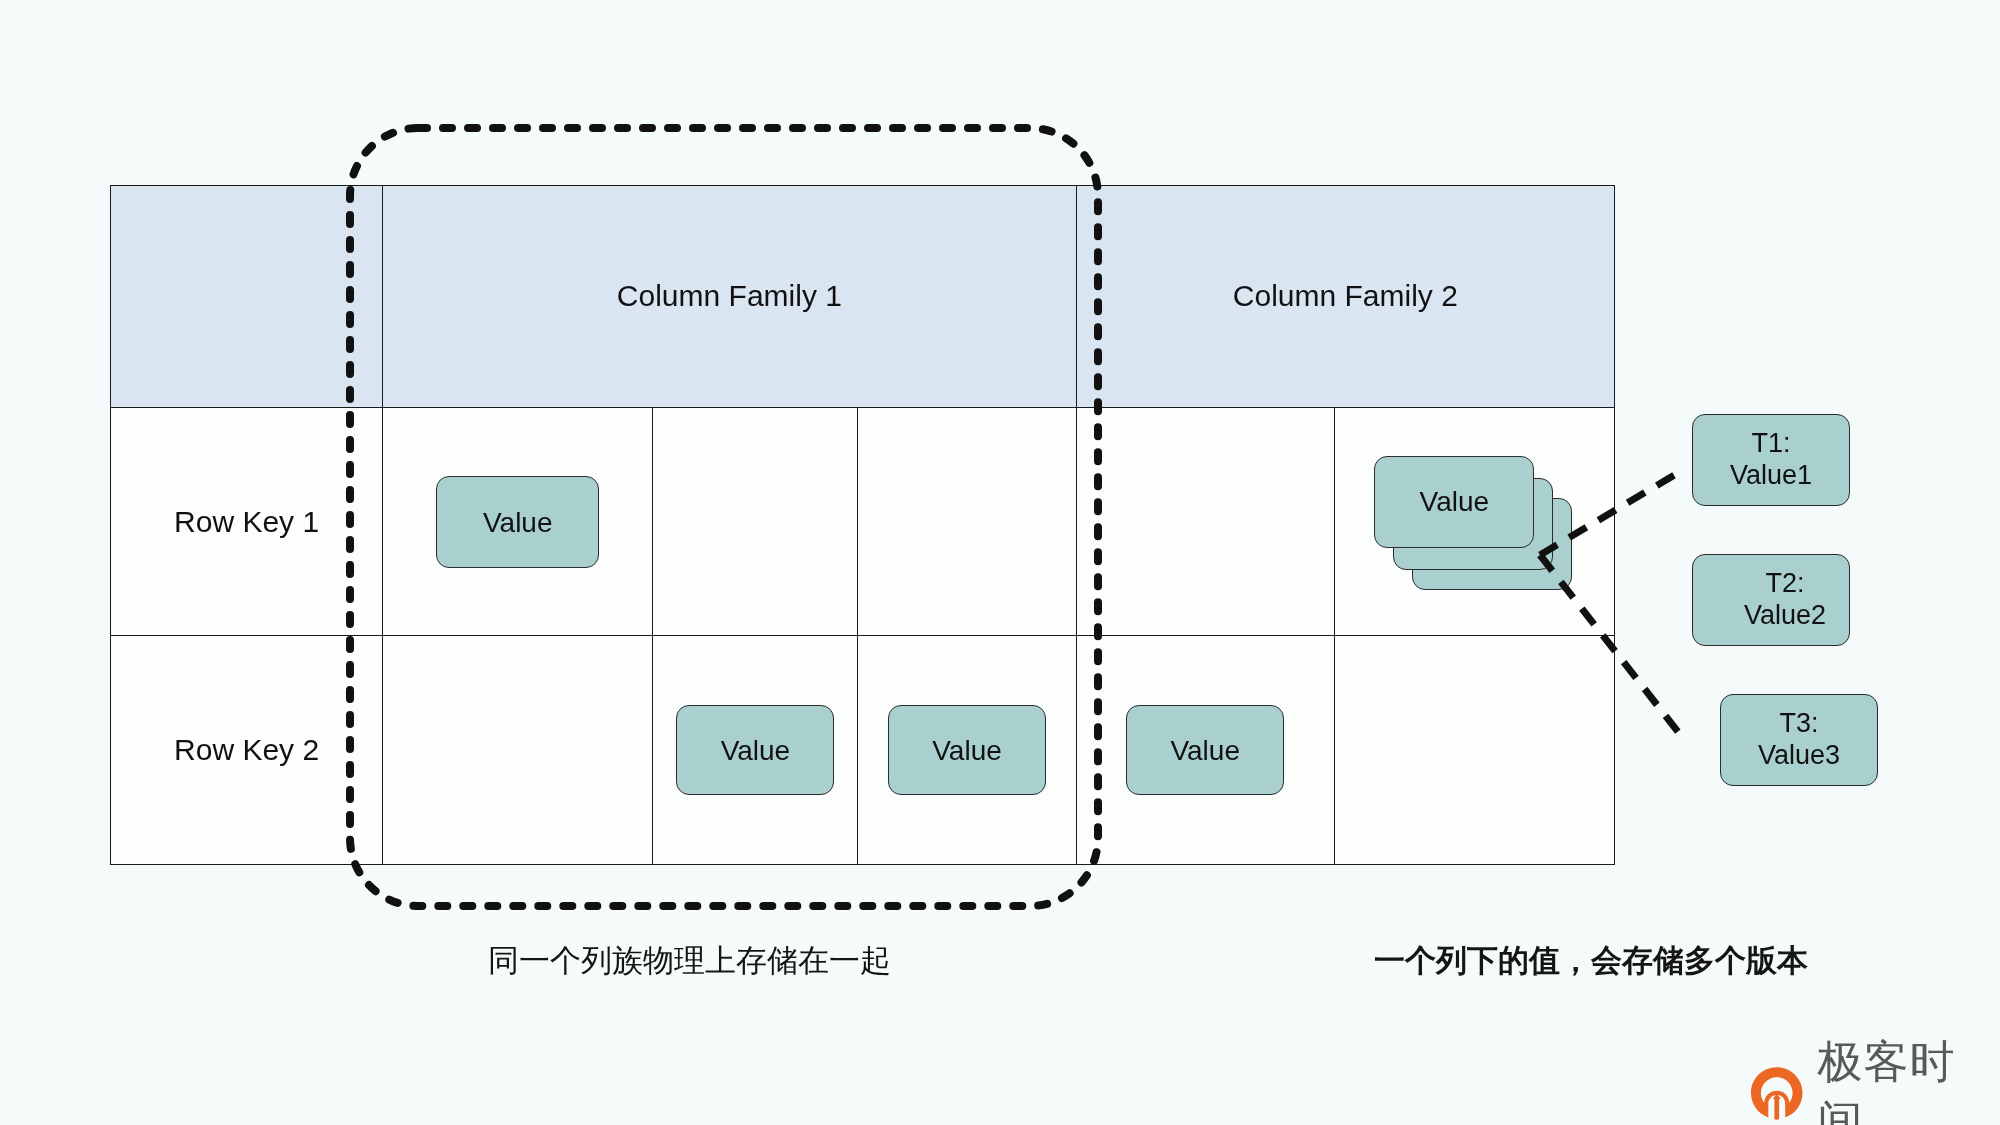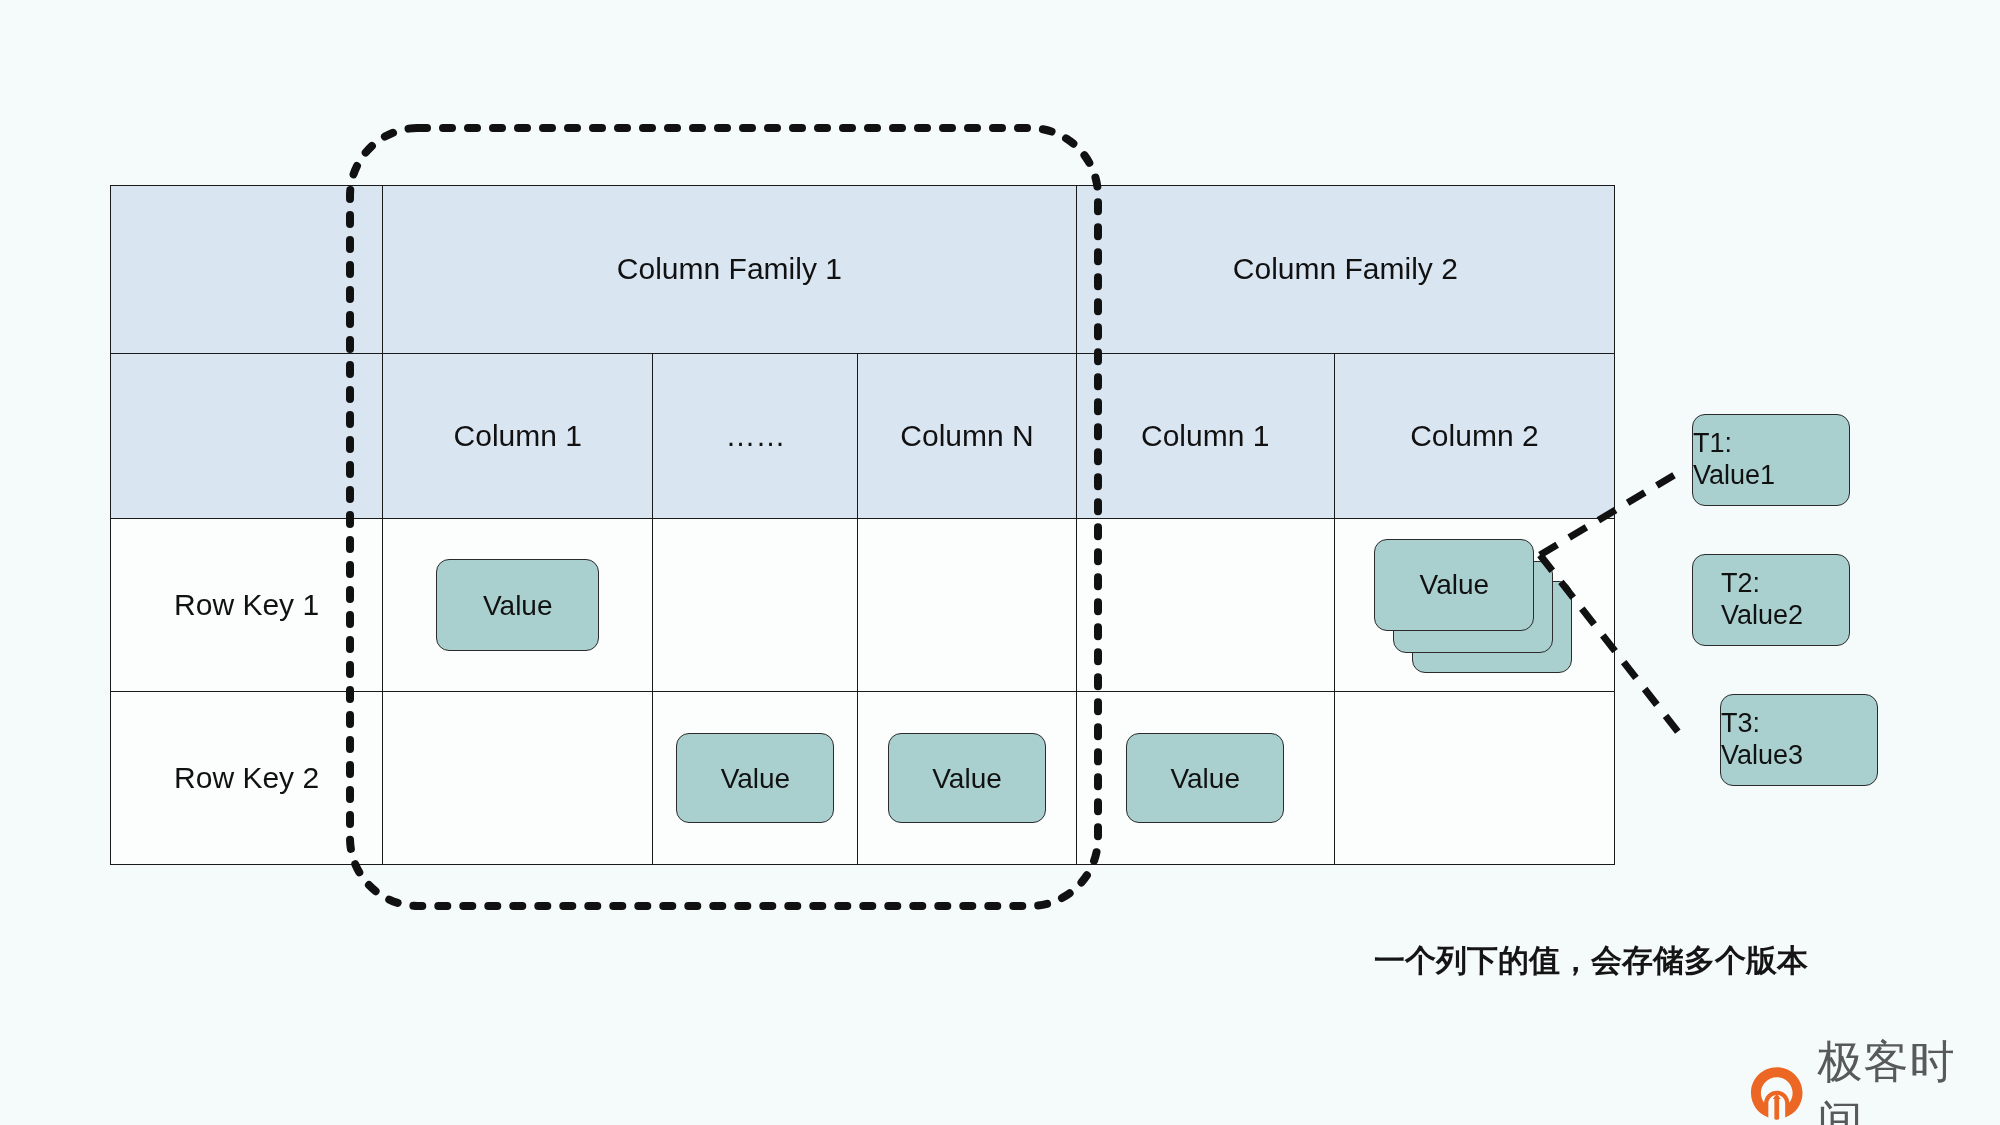--- a/index.html
+++ b/index.html
@@ -125,20 +125,21 @@
   .ts-box {
     position: absolute;
     width: 158px;
     height: 92px;
     background: #a9cfcf;
     border: 1.6px solid #2b2b2b;
     border-radius: 13px;
     box-sizing: border-box;
     display: flex;
     flex-direction: column;
+    align-items: center;
     justify-content: center;
     font-size: 27px;
     color: #111;
     line-height: 1.18;
   }
   .ts-box .ts-label,
   .ts-box .ts-value { display: block; }
 
   
   .leaders {
@@ -196,38 +197,20 @@
       <tr class="r-head1">
         <td class="corner"></td>
         <td class="hdr" colspan="3">
           <span>Column Family 1</span>
         </td>
         <td class="hdr" colspan="2">
           <span>Column Family 2</span>
         </td>
       </tr>
 
-      <tr class="r-head2">
-        <td class="corner"></td>
-        <td class="hdr">
-          <span>Column 1</span>
-        </td>
-        <td class="hdr">
-          <span>……</span>
-        </td>
-        <td class="hdr">
-          <span>Column N</span>
-        </td>
-        <td class="hdr">
-          <span>Column 1</span>
-        </td>
-        <td class="hdr">
-          <span>Column 2</span>
-        </td>
-      </tr>
 
       <tr class="r-body">
         <td class="rowkey">
           <span>Row Key 1</span>
         </td>
         <td>
           <span class="value-chip">Value</span>
         </td>
         <td></td>
         <td></td>
@@ -275,20 +258,21 @@
   <div class="ts-box" style="left:1692px; top:694px;margin-left:28px;">
     <span class="ts-label">T3:</span>
     <span class="ts-value">Value3</span>
   </div>
 
   <svg class="leaders" viewBox="0 0 2000 1125">
     <line x1="1540" y1="555" x2="1686" y2="468" stroke="#111111" stroke-width="7" stroke-dasharray="20 14"></line>
     <line x1="1540" y1="555" x2="1686" y2="742" stroke="#111111" stroke-width="7" stroke-dasharray="20 14"></line>
   </svg>
 
+  <div class="caption caption-left">同一个列族物理上存储在一起</div>
   <div class="caption caption-right">一个列下的值，会存储多个版本</div>
 
   <div class="brand">
     <svg width="58" height="58" viewBox="0 0 58 58">
       <path d="M29 4 C14.6 4 3 15.6 3 30 C3 41.4 10.3 51.1 20.5 54.6 L20.5 40.5
                C20.5 35.8 24.3 32 29 32 C33.7 32 37.5 35.8 37.5 40.5 L37.5 54.6
                C47.7 51.1 55 41.4 55 30 C55 15.6 43.4 4 29 4 Z
                M29 14 C37.8 14 45 21.2 45 30 C45 33.6 43.8 36.9 41.8 39.6
                L41.8 40.5 C41.8 33.4 36.1 27.7 29 27.7 C21.9 27.7 16.2 33.4 16.2 40.5
                L16.2 39.6 C14.2 36.9 13 33.6 13 30 C13 21.2 20.2 14 29 14 Z" fill="#ec6723"></path>

